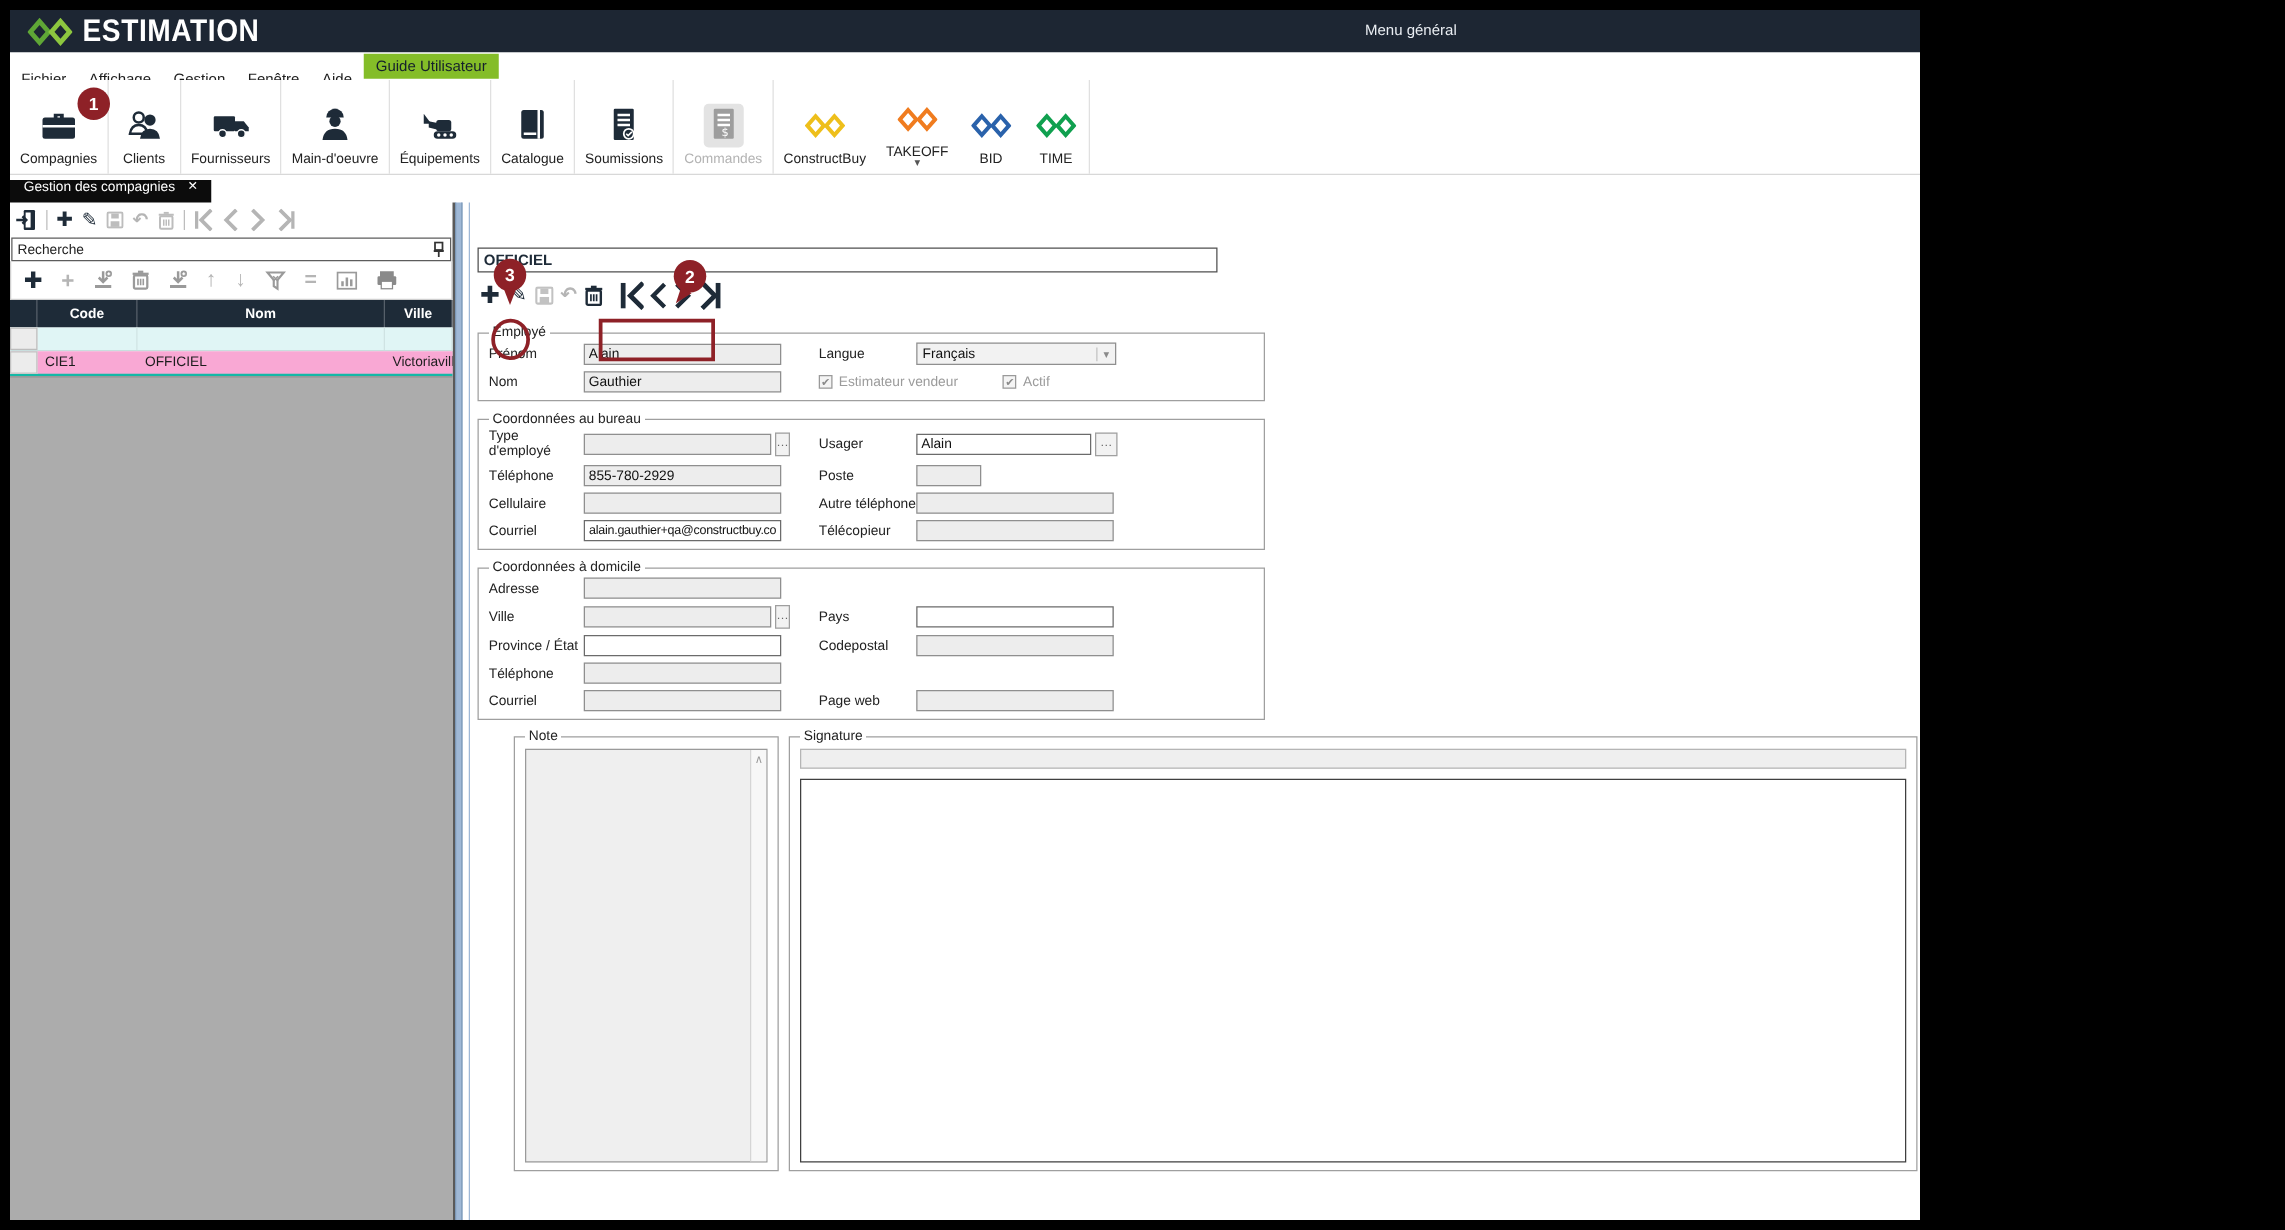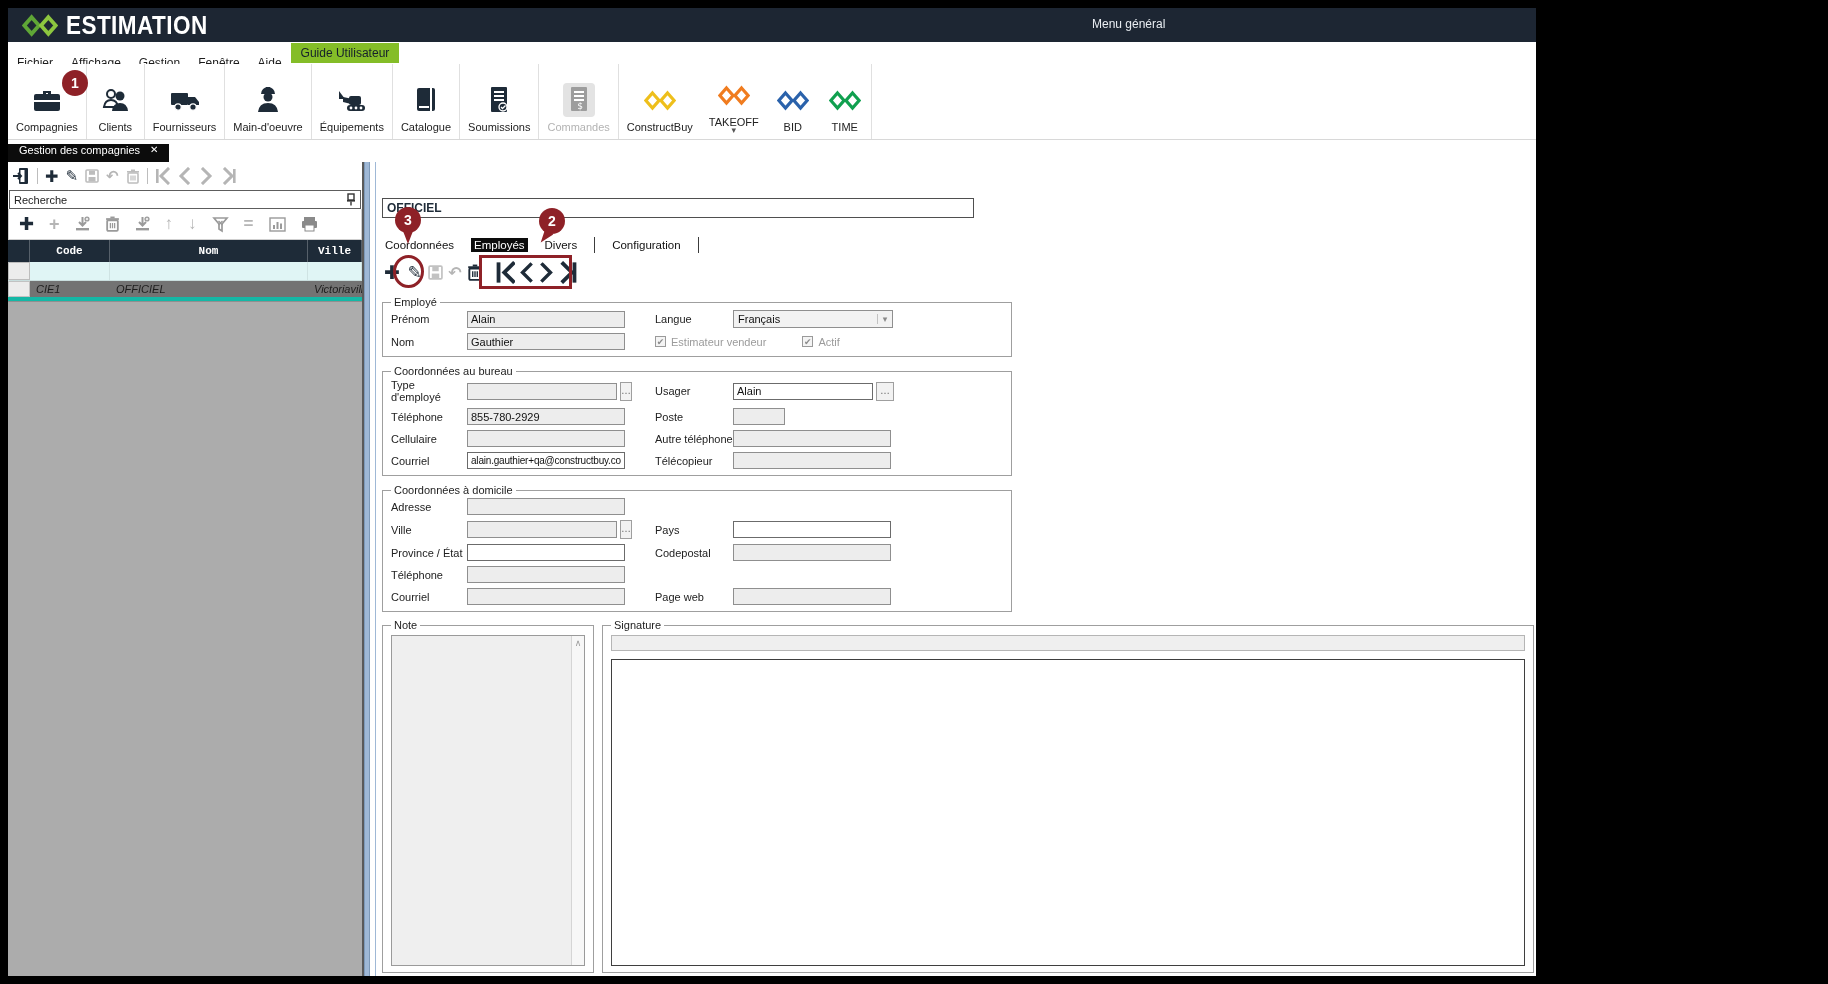--- a/index.html
+++ b/index.html
@@ -39,25 +39,25 @@
   .rec-toolbar{height:28px;display:flex;align-items:center;gap:7px;padding:0 4px;}
   .rec-sep{width:1px;height:16px;background:#bdbdbd;}
   .gicon{display:flex;align-items:center;justify-content:center;}
   .glyph-navy{color:#1e2b38;}
   .glyph-gray{color:#b5b5b5;}
   .searchbox{height:19px;margin:0 1px;border:1px solid #5d5d5d;display:flex;align-items:center;background:#fff;}
   .searchbox input{flex:1;border:none;outline:none;font-size:11px;padding:0 4px;font-family:inherit;background:transparent;color:#222;}
   .list-toolbar{height:31px;border:1px solid #cfcfcf;border-top:none;display:flex;align-items:center;gap:15px;padding:0 10px;overflow:hidden;}
   .grid{width:100%;font-size:11px;}
   .grid-head{display:flex;background:#1e2b38;color:#fff;font-weight:bold;height:22px;align-items:center;}
-  .gh{border-right:1px solid rgba(255,255,255,.25);text-align:right;height:100%;display:flex;align-items:center;justify-content:center;font-family:Liberation Mono, monospace;}
+  .gh{border-right:1px solid rgba(255,255,255,.25);text-align:right;height:100%;display:flex;align-items:center;justify-content:center;}
   .grid-filter{display:flex;height:19px;background:#e0f5f5;border-bottom:1px solid #c9dede;}
   .gf{border-right:1px solid #cfe3e3;height:100%;}
   .gf.sel{background:#ececec;border:1px solid #bdbdbd;}
-  .grid-row{display:flex;height:20px;background:#737373;align-items:center;border-bottom:4px solid #14b8a6;font-style:italic;}
+  .grid-row{display:flex;height:20px;background:#f9a8d4;align-items:center;border-bottom:2px solid #14b8a6;}
   .gc{padding:0 6px;white-space:nowrap;overflow:hidden;}
   .gc.sel{background:#ececec;border:1px solid #c2c2c2;height:100%;}
   .c-sel{width:22px;}.c-code{width:80px;}.c-nom{width:198px;}.c-ville{flex:1;}
   .filler{flex:1;background:#acacac;border-top:1px solid #8f8f8f;}
   
   .formarea{flex:1;position:relative;background:#fff;padding-left:6px;overflow:hidden;}
   .namebox{margin-top:36px;width:592px;height:20px;border:1px solid #4f4f4f;display:flex;align-items:center;padding:0 4px;font-size:12px;font-weight:bold;color:#1e2b38;background:#fff;}
   .tabsrow{margin-top:18px;height:18px;display:flex;align-items:center;gap:14px;font-size:11.5px;color:#111;}
   .ftab{padding:1px 3px;}
   .ftab.active{background:#0c0c0c;color:#fff;}
@@ -75,21 +75,21 @@
   .inp.email{font-size:10px;letter-spacing:-.2px;}
   .browse{width:18px;height:19px;margin-left:3px;background:#f2f2f2;border:1px solid #9f9f9f;font-size:10px;color:#666;line-height:15px;text-align:center;}
   .withbtn{display:flex;align-items:center;}
   .selectbox{width:160px;height:18px;border:1px solid #8f8f8f;background:#f2f2f2;display:flex;align-items:center;font-size:11px;color:#111;}
   .selectbox .val{flex:1;padding:0 4px;}
   .selectbox .caret{width:15px;border-left:1px solid #c2c2c2;color:#8a8a8a;text-align:center;font-size:9px;}
   .chks{grid-column:4 / 6;display:flex;gap:36px;align-items:center;}
   .chk{display:flex;align-items:center;gap:5px;color:#9b9b9b;}
   .chk .box{width:11px;height:11px;border:1px solid #9a9a9a;background:#f4f4f4;font-size:9px;line-height:10px;color:#8a8a8a;text-align:center;}
   
-  .bottomrow{display:flex;margin-top:7px;align-items:stretch;height:354px;}
+  .bottomrow{display:flex;margin-top:7px;align-items:stretch;height:354px;margin-left:29px;}
   .fs-note{width:212px;display:flex;flex-direction:column;}
   .note-area{flex:1;margin-top:2px;background:#efefef;border:1px solid #9a9a9a;display:flex;}
   .note-scroll{margin-left:auto;width:13px;background:#f7f7f7;border-left:1px solid #d5d5d5;text-align:center;color:#9a9a9a;font-size:9px;padding-top:2px;}
   .fs-sign{flex:1;margin-left:8px;margin-right:2px;display:flex;flex-direction:column;width:auto;}
   .sign-bar{height:16px;background:#efefef;border:1px solid #b5b5b5;margin-top:2px;}
   .sign-canvas{flex:1;margin-top:8px;background:#fff;border:1px solid #3f3f3f;}
   
   .balloon{position:absolute;width:26px;height:26px;border-radius:50%;background:#8e2127;color:#fff;font-size:14px;font-weight:bold;display:flex;align-items:center;justify-content:center;z-index:30;}
   .balloon.tail-down::after{content:"";position:absolute;bottom:-11px;left:8px;border-left:5px solid transparent;border-right:5px solid transparent;border-top:13px solid #8e2127;}
   .balloon.tail-down-left::after{content:"";position:absolute;bottom:-10px;left:1px;border-left:5px solid transparent;border-right:5px solid transparent;border-top:14px solid #8e2127;transform:rotate(38deg);}
@@ -422,28 +422,20 @@
 
     <div class="splitter">
           <div class="bar"></div>
           <div class="edge"></div>
         </div>
 
     <div class="formarea">
 
       <div class="namebox">OFFICIEL</div>
 
-      <div class="tabsrow">
-        <span class="ftab">Coordonnées</span>
-        <span class="ftab active">Employés</span>
-        <span class="ftab">Divers</span>
-        <span class="tabsep"></span>
-        <span class="ftab">Configuration</span>
-        <span class="tabsep"></span>
-      </div>
 
       <div class="emp-toolbar">
         <span class="gicon glyph-navy" style="font-size:19px;font-weight:bold;width:18px">✚</span>
         <span class="gicon glyph-navy" style="font-size:17px;width:17px">✎</span>
         <span class="gicon" style="width:15px">
           <svg width="15" height="15" viewBox="0 0 14 14">
                 <rect x="1" y="1" width="12" height="12" rx="1" fill="none" stroke="#c2c2c2" stroke-width="1.6"></rect>
                 <rect x="4" y="1.8" width="6" height="4" fill="#c2c2c2"></rect>
                 <rect x="3.5" y="8" width="7" height="4.5" fill="#c2c2c2"></rect>
               </svg>

